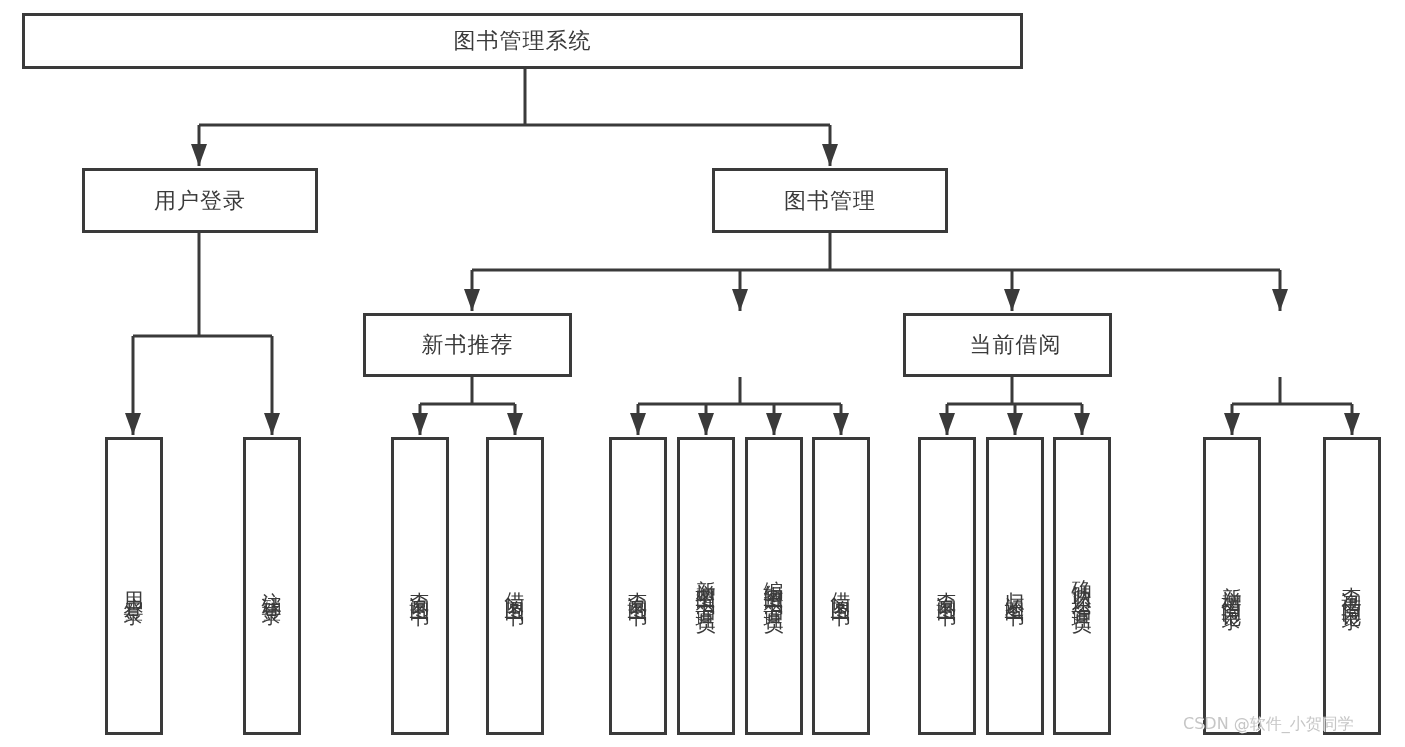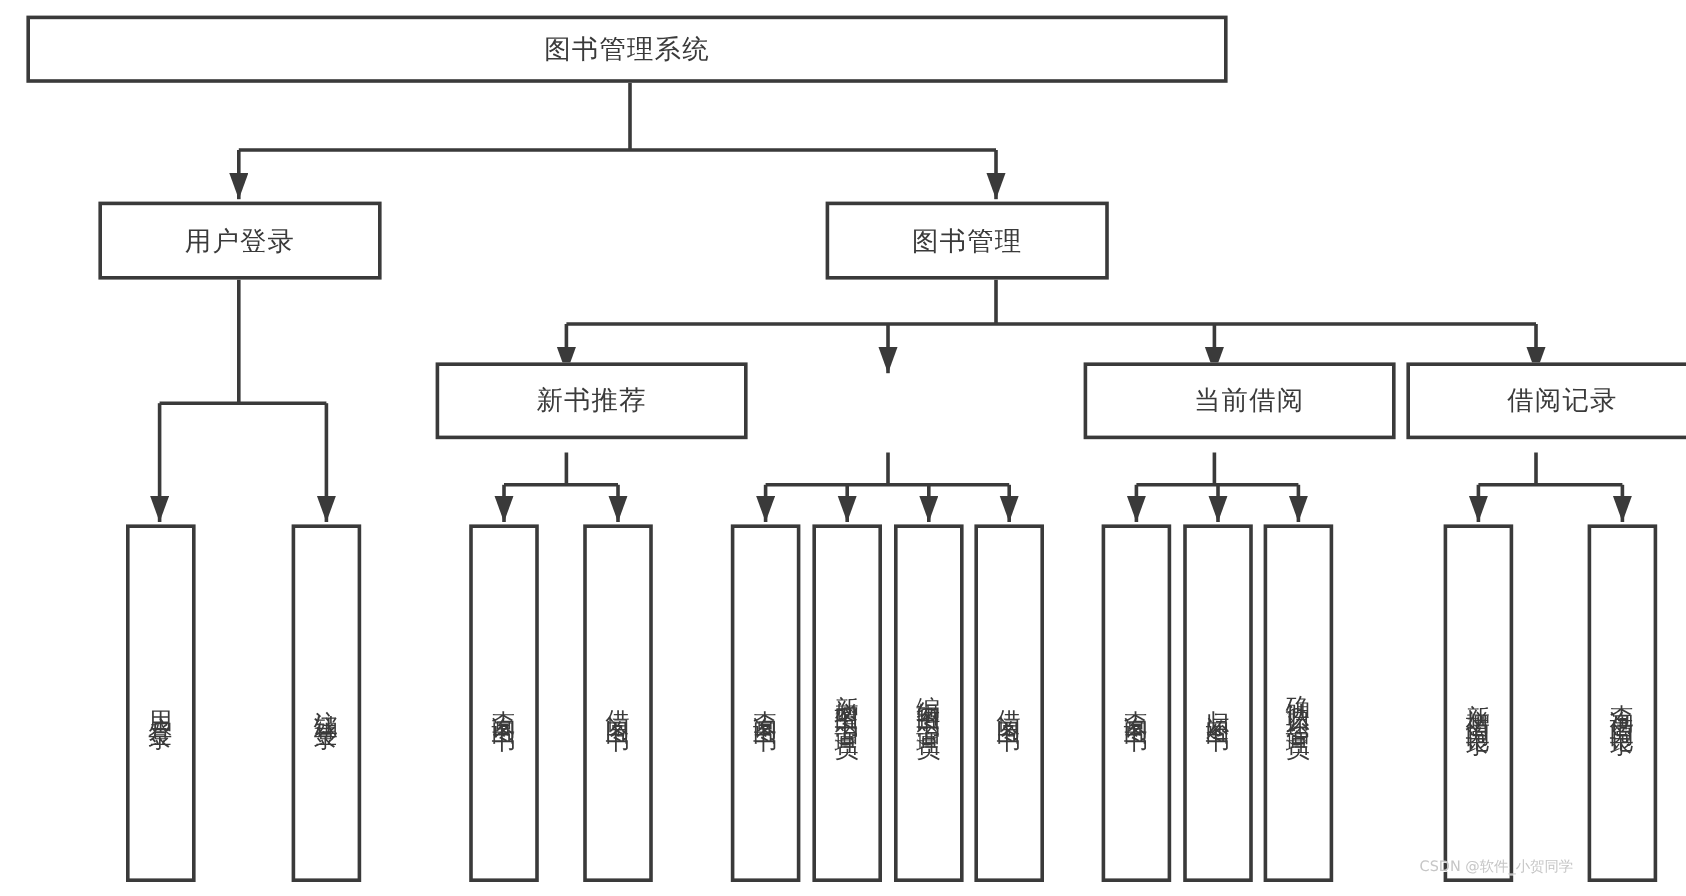--- a/index.html
+++ b/index.html
@@ -17,33 +17,33 @@
     box-sizing:border-box;
     border:3px solid #3a3a3a;
     background:#ffffff;
     display:flex;align-items:center;justify-content:center;
     z-index:2;
     text-align:center;
   }
   .node.h{font-size:22px;letter-spacing:1px;}
   .root{left:22px;top:13px;width:1001px;height:56px;}
   .lvl2{height:65px;top:168px;width:236px;}
-  .lvl3{height:64px;top:302px;width:260px;font-size:21px;}
+  .lvl3{height:64px;top:313px;width:209px;font-size:21px;}
   .leaf{top:437px;width:58px;height:298px;}
   .leaf .vtxt{
     writing-mode:vertical-rl;
     text-orientation:mixed;
     font-size:20px;
     letter-spacing:5px;
     line-height:1;
     white-space:nowrap;
   }
   .watermark{
     position:absolute;left:1183px;top:714px;z-index:5;
-    font-size:12px;color:#c6c6c6;
+    font-size:16px;color:#c6c6c6;
     text-shadow:1px 1px 0 #ffffff;
     white-space:nowrap;
     letter-spacing:0px;
   }
 </style>
 </head>
 <body>
 
 <div class="canvas">
 
@@ -90,32 +90,29 @@
     </g>
   </svg>
 
   <div class="node h root">
     <span>图书管理系统</span>
   </div>
 
   <div class="node h lvl2" style="left:82px;">
     <span>用户登录</span>
   </div>
-  <div class="node h lvl2" style="left:688px;">
+  <div class="node h lvl2" style="left:712px;">
     <span>图书管理</span>
   </div>
 
   <div class="node h lvl3" style="left:363px;">
     <span>新书推荐</span>
   </div>
   <div class="node h lvl3" style="left:903px;padding-left:16px;">
     <span>当前借阅</span>
-  </div>
-  <div class="node h lvl3" style="left:1172px;">
-    <span>借阅记录</span>
   </div>
 
   <div class="node leaf" style="left:105px;">
     <span class="vtxt">用户登录</span>
   </div>
   <div class="node leaf" style="left:243px;">
     <span class="vtxt">注销登录</span>
   </div>
 
   <div class="node leaf" style="left:391px;">

